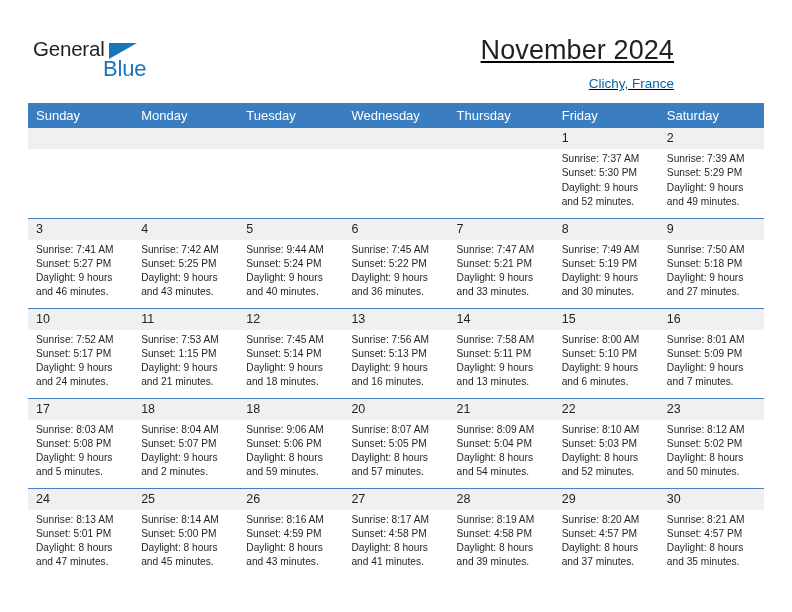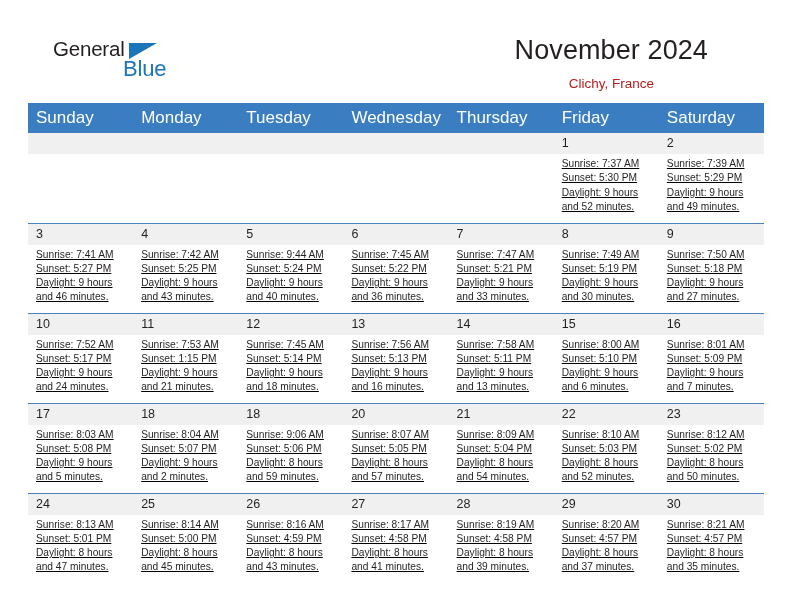--- a/index.html
+++ b/index.html
@@ -20,21 +20,20 @@
     overflow: hidden;
   }
 
   
   .header {
     position: absolute;
     left: 0;
     top: 0;
     width: 716px;
     height: 100px;
-    margin-left: 20px;
   }
   .logo {
     position: absolute;
     left: 33px;
     top: 38px;
     width: 130px;
     height: 48px;
   }
   .logo-general {
     position: absolute;
@@ -60,56 +59,56 @@
     left: 70px;
     top: 20px;
     font-size: 22px;
     color: #1b75bb;
     letter-spacing: -0.2px;
     line-height: 22px;
     font-family: "Liberation Sans", sans-serif;
   }
   .title-block {
     position: absolute;
-    right: 28px;
+    right: 42px;
     top: 34px;
     text-align: right;
+    text-decoration: underline;
   }
   .month-title {
     font-size: 27px;
     color: #231f20;
     line-height: 32px;
     font-weight: normal;
     margin: 0;
     letter-spacing: 0.1px;
   }
   .location {
     font-size: 13.5px;
-    color: #b91c1c;
+    color: #0369a1;
     line-height: 18px;
     margin-top: 9px;
-    text-align: center;
   }
 
   
   .calendar {
     position: absolute;
     left: 28px;
     top: 103px;
     width: 736px;
   }
   table.cal {
     border-collapse: collapse;
     width: 736px;
     table-layout: fixed;
   }
   table.cal th {
     background: #3a7ec1;
     color: #ffffff;
-    font-size: 17px;
+    font-size: 13px;
     font-weight: normal;
     text-align: left;
     padding: 5px 0 5px 8px;
     height: 22px;
     border: none;
   }
   table.cal td {
     vertical-align: top;
     padding: 0;
     height: 90px;
@@ -131,21 +130,20 @@
     color: #231f20;
     padding: 3px 0 3px 8px;
     height: 21px;
     line-height: 15px;
   }
   .daynum.empty {
     color: transparent;
   }
   .lines {
     padding: 3px 0 0 8px;
-    text-decoration: underline;
   }
   .lines div {
     font-size: 10.2px;
     color: #231f20;
     line-height: 14.3px;
     white-space: nowrap;
   }
   .blank .daynum { background: #f0f0f0; }
   .blank .lines { visibility: hidden; }
 </style>

